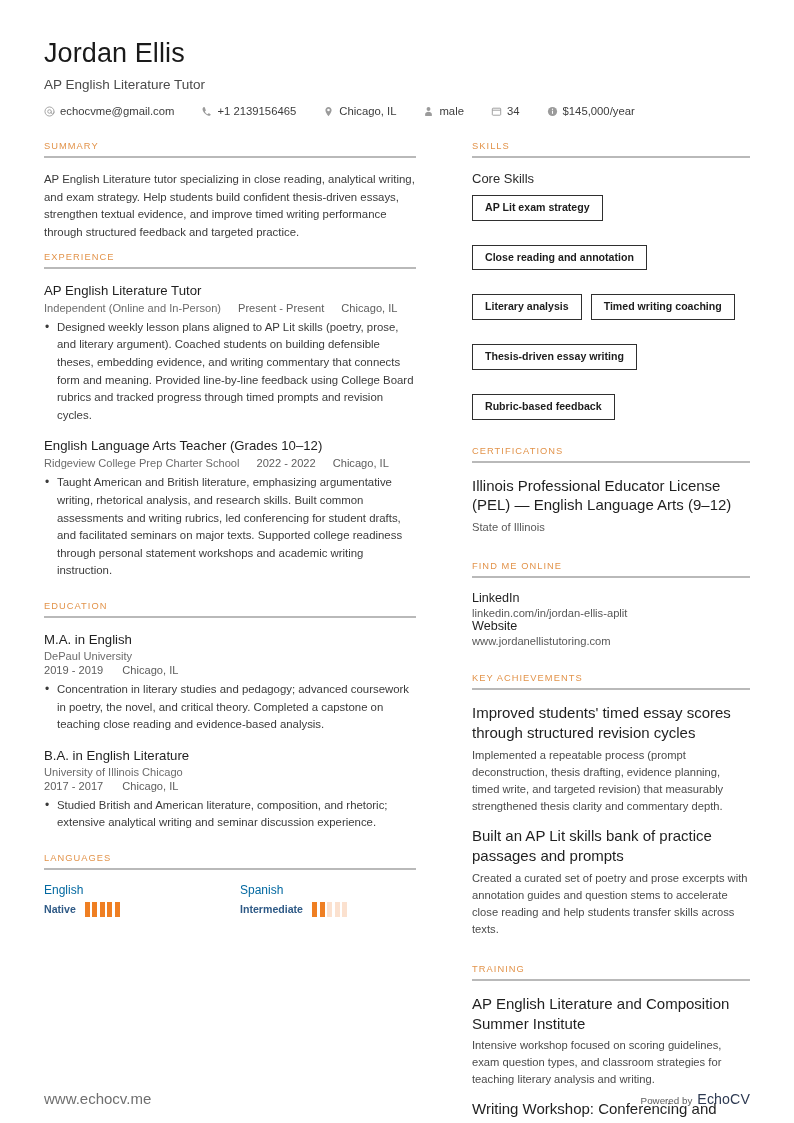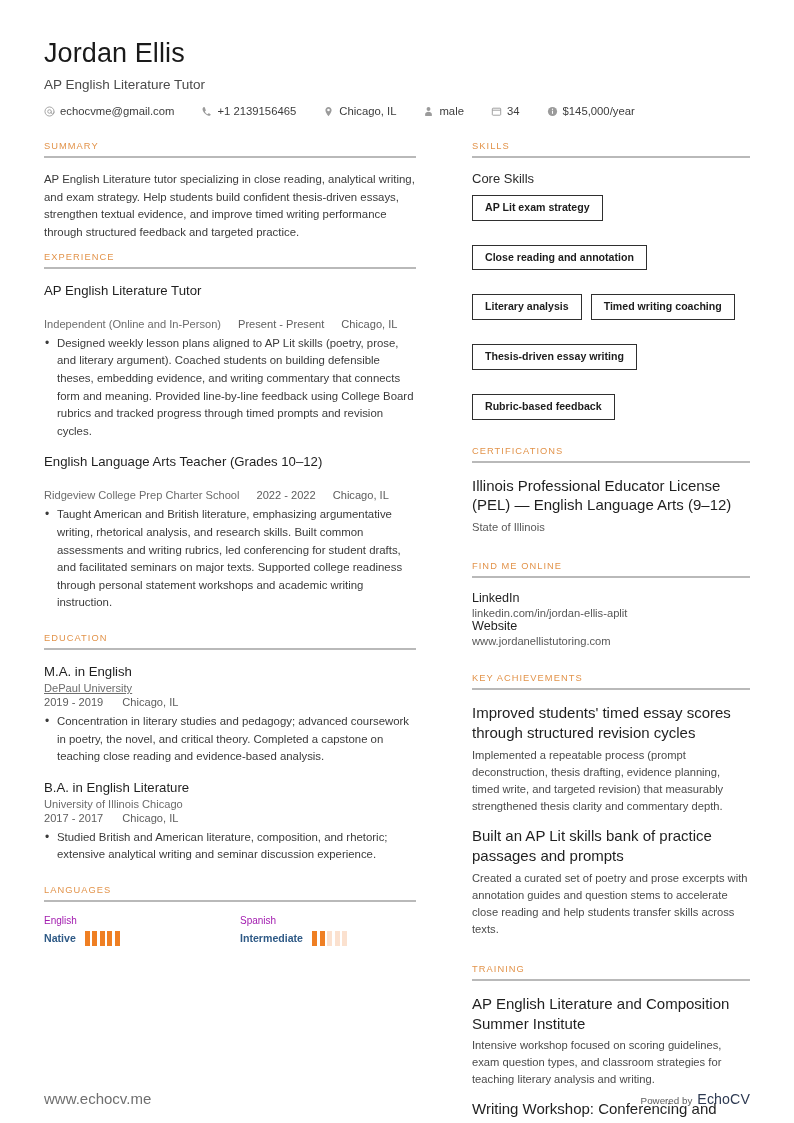--- a/index.html
+++ b/index.html
@@ -93,21 +93,21 @@
   .entry-title {
     font-size: 13.2px;
     color: #1f1f1f;
     font-weight: 400;
     line-height: 1.3;
   }
   .entry-meta {
     display: flex;
     align-items: baseline;
     flex-wrap: wrap;
-    margin-top: 19px;
+    margin-top: 3px;
     font-size: 11.1px;
     color: #6c6c6c;
   }
   .entry-meta .org  { margin-right: 17px; }
   .entry-meta .date { margin-right: 17px; color: #5d5d5d; }
   .entry-meta .loc  { color: #5d5d5d; }
   .edu-meta {
     margin-top: 2px;
     font-size: 11.1px;
     color: #5d5d5d;
@@ -176,21 +176,21 @@
   .link-url {
     font-size: 11.2px;
     color: #585858;
     margin-bottom: 9px;
   }
   .link-url:last-child { margin-bottom: 0; }
 
   
   .lang-grid { display: flex; }
   .lang-col { width: 196px; flex: none; }
-  .lang-name { font-size: 10px; color: #a21caf; }
+  .lang-name { font-size: 12px; color: #0369a1; }
   .lang-row {
     display: flex;
     align-items: center;
     gap: 9px;
     margin-top: 5px;
   }
   .lang-level {
     font-size: 10.6px;
     color: #2f5a86;
     font-weight: bold;
@@ -333,21 +333,21 @@
           </ul>
         </div>
       </div>
 
       <div class="sec" style="margin-bottom:21px;">
         <div class="sec-head">EDUCATION</div>
         <div class="sec-rule"></div>
 
         <div class="entry">
           <div class="entry-title">M.A. in English</div>
-          <div class="edu-meta" style="color:#6c6c6c;text-decoration:underline;">DePaul University</div>
+          <div class="edu-meta" style="color:#6c6c6c;">DePaul University</div>
           <div class="edu-meta">
             <span class="date">2019 - 2019</span>
             <span class="loc">Chicago, IL</span>
           </div>
           <ul class="bullets">
             <li>Concentration in literary studies and pedagogy; advanced coursework in poetry, the novel, and critical theory. Completed a capstone on teaching close reading and evidence-based analysis.</li>
           </ul>
         </div>
 
         <div class="entry">

